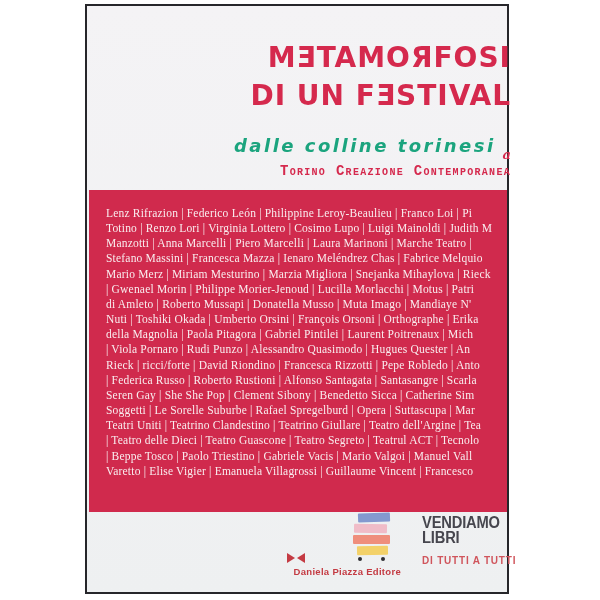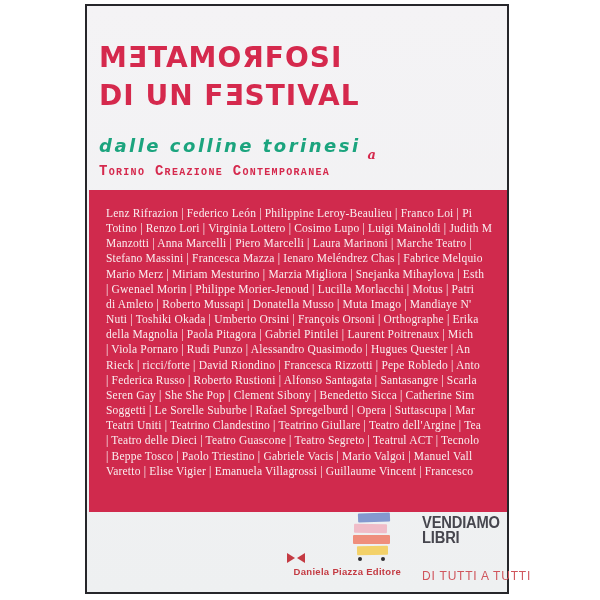--- a/index.html
+++ b/index.html
@@ -6,21 +6,21 @@
   body{
     width:600px;height:600px;background:#ffffff;position:relative;overflow:hidden;
     font-family:"Liberation Sans",sans-serif;
   }
   .cover{
     position:absolute;left:85px;top:4px;width:424px;height:590px;
     box-sizing:border-box;border:2px solid #26262a;
     background:linear-gradient(180deg,#f4f3f5 0%,#f1f1f3 60%,#eef0f1 100%);
   }
   
-  .title-block{position:absolute;left:12px;top:0;width:100%;padding-top:33px;text-align:left;}
+  .title-block{position:absolute;left:4px;top:0;width:100%;padding-top:33px;text-align:right;}
   .title-line{
     font-family:"DejaVu Sans",sans-serif;font-weight:bold;font-size:28px;line-height:38px;
     color:#d5294d;letter-spacing:1px;white-space:nowrap;
   }
   .subtitle-row{margin-top:20px;white-space:nowrap;}
   .subtitle-script{
     font-family:"DejaVu Sans",sans-serif;font-style:italic;font-weight:bold;
     font-size:18px;color:#1ba47e;letter-spacing:2.5px;
   }
   .subtitle-connector{
@@ -62,22 +62,22 @@
   .book.b4{width:31px;margin-left:4px;background:#f3d169;transform:rotate(-1deg);}
   .wheels{position:relative;height:6px;margin-top:1px;}
   .wheel{position:absolute;top:0;width:4px;height:4px;border-radius:50%;background:#2e2e32;}
   .wheel.w1{left:5px;} .wheel.w2{left:28px;}
   .store-text{margin-left:8px;padding-top:2px;}
   .store-line{
     font-family:"Liberation Sans",sans-serif;font-weight:bold;font-size:16px;line-height:15px;
     color:#46464e;letter-spacing:-0.2px;transform:scaleX(0.92);transform-origin:left;white-space:nowrap;
   }
   .store-tagline{
-    margin-top:24px;font-family:"Liberation Sans",sans-serif;font-weight:normal;
-    font-size:12px;color:#d0555c;letter-spacing:0.8px;white-space:nowrap;
+    margin-top:10px;font-family:"Liberation Sans",sans-serif;font-weight:bold;
+    font-size:10px;color:#d0555c;letter-spacing:0.8px;white-space:nowrap;
   }
 </style>
 </head>
 <body>
 
 <div class="cover">
 
   <div class="title-block">
     <div class="title-line">MƎTAMOЯFOSI</div>
     <div class="title-line">DI UN FƎSTIVAL</div>
@@ -85,21 +85,21 @@
       <span class="subtitle-script">dalle colline torinesi</span><span class="subtitle-connector">a</span>
     </div>
     <div class="subtitle-caps">Torino Creazione Contemporanea</div>
   </div>
 
   <div class="red-block">
     <div class="name-line">Lenz Rifrazion | Federico León | Philippine Leroy-Beaulieu | Franco Loi | Pi</div>
     <div class="name-line">Totino | Renzo Lori | Virginia Lottero | Cosimo Lupo | Luigi Mainoldi | Judith M</div>
     <div class="name-line">Manzotti | Anna Marcelli | Piero Marcelli | Laura Marinoni | Marche Teatro |</div>
     <div class="name-line">Stefano Massini | Francesca Mazza | Ienaro Meléndrez Chas | Fabrice Melquio</div>
-    <div class="name-line">Mario Merz | Miriam Mesturino | Marzia Migliora | Snejanka Mihaylova | Esth</div>
+    <div class="name-line">Mario Merz | Miriam Mesturino | Marzia Migliora | Snejanka Mihaylova | Rieck</div>
     <div class="name-line">| Gwenael Morin | Philippe Morier-Jenoud | Lucilla Morlacchi | Motus | Patri</div>
     <div class="name-line">di Amleto | Roberto Mussapi | Donatella Musso | Muta Imago | Mandiaye N'</div>
     <div class="name-line">Nuti | Toshiki Okada | Umberto Orsini | François Orsoni | Orthographe | Erika</div>
     <div class="name-line">della Magnolia | Paola Pitagora | Gabriel Pintilei | Laurent Poitrenaux | Mich</div>
     <div class="name-line">| Viola Pornaro | Rudi Punzo | Alessandro Quasimodo | Hugues Quester | An</div>
     <div class="name-line">Rieck | ricci/forte | David Riondino | Francesca Rizzotti | Pepe Robledo | Anto</div>
     <div class="name-line">| Federica Russo | Roberto Rustioni | Alfonso Santagata | Santasangre | Scarla</div>
     <div class="name-line">Seren Gay | She She Pop | Clement Sibony | Benedetto Sicca | Catherine Sim</div>
     <div class="name-line">Soggetti | Le Sorelle Suburbe | Rafael Spregelburd | Opera | Suttascupa | Mar</div>
     <div class="name-line">Teatri Uniti | Teatrino Clandestino | Teatrino Giullare | Teatro dell'Argine | Tea</div>

